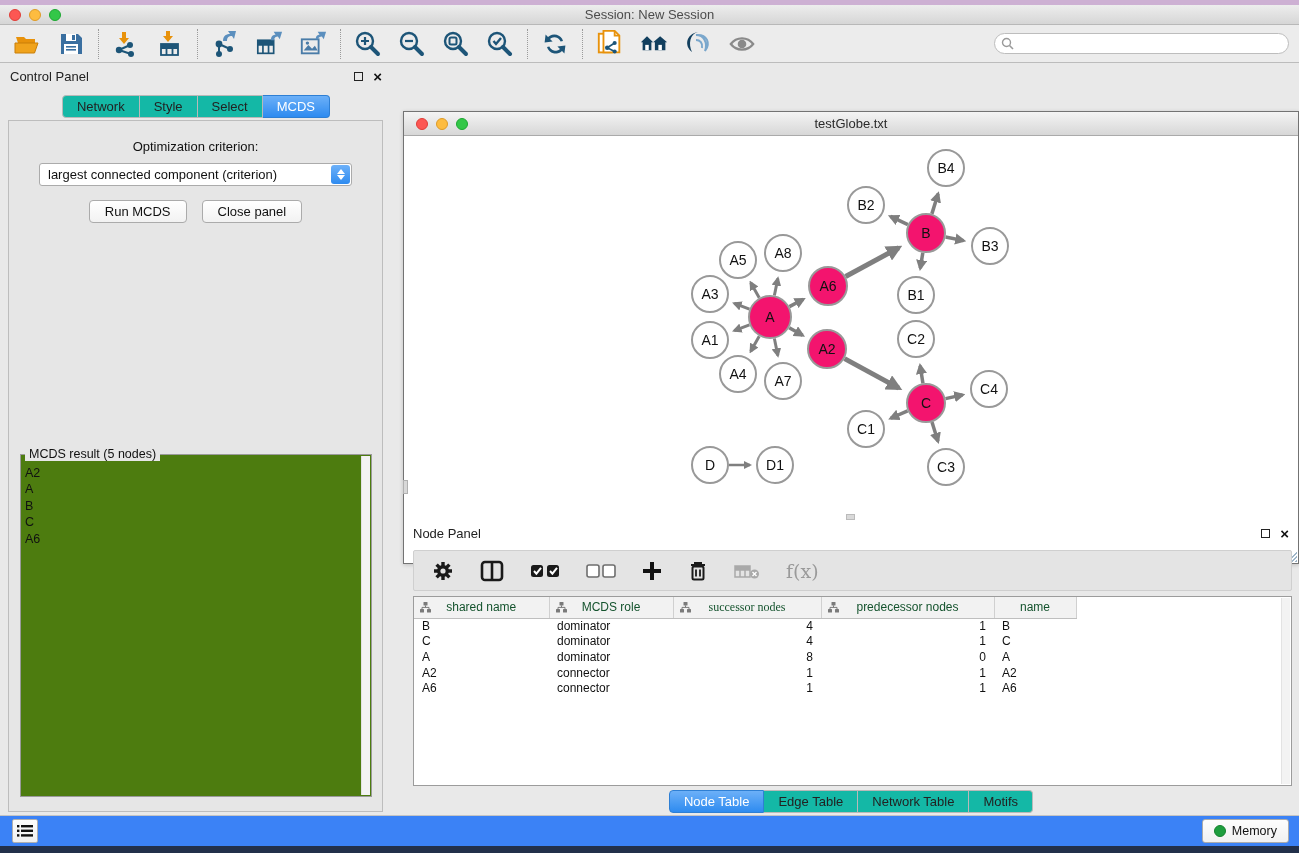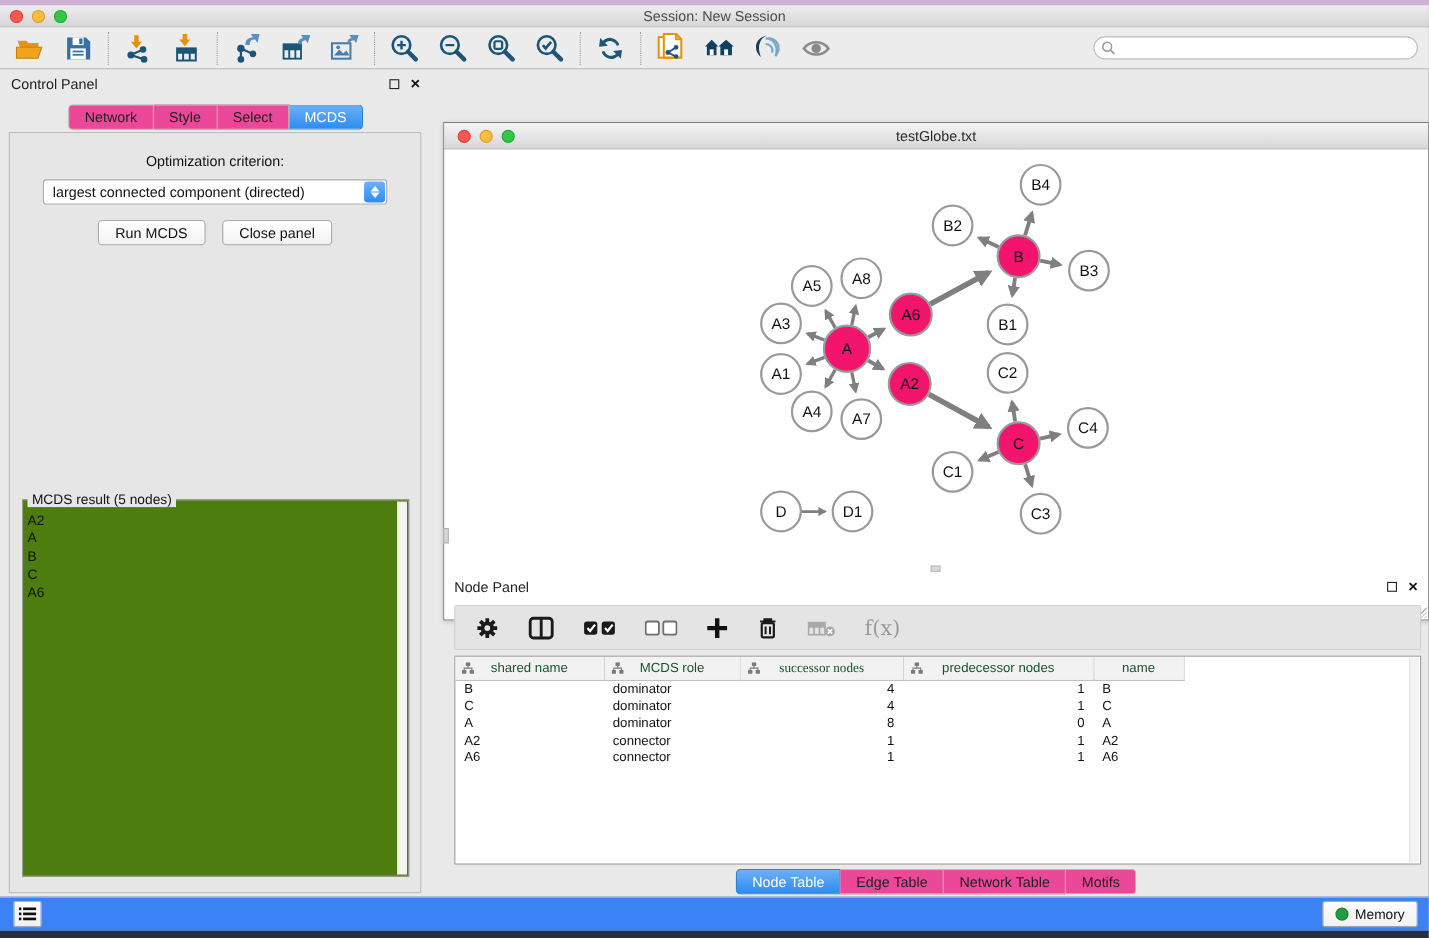--- a/index.html
+++ b/index.html
@@ -41,21 +41,21 @@
   #search-wrap svg { position:absolute; left:7px; top:4px; }
   
   #control-panel { position:absolute; left:0; top:63px; width:392px; height:752px; }
   .panel-header { height:26px; display:flex; align-items:center; padding:0 10px; }
   .panel-header .ph-title { font-size:13px; color:#222; }
   .ph-icons { margin-left:auto; display:flex; align-items:center; gap:10px; }
   .float-glyph { width:9px; height:9px; border:1.5px solid #222; display:inline-block; }
   .close-glyph { font-size:15px; font-weight:bold; color:#111; line-height:9px; }
   #cp-tabs { display:flex; justify-content:center; margin-top:6px; }
   .seg-tab {
-    font-size:13px; color:#222; background:#ec4899; border:1px solid #b9b9b9; border-left:none;
+    font-size:13px; color:#222; background:#14b8a6; border:1px solid #b9b9b9; border-left:none;
     padding:3px 14px; cursor:default;
   }
   .seg-tab:first-child { border-left:1px solid #b9b9b9; border-radius:4px 0 0 4px; }
   .seg-tab:last-child { border-radius:0 4px 4px 0; }
   .seg-tab.active { background:linear-gradient(#6cb0f8,#2e8bf0); border-color:#2e7fd4; color:#fff; }
   #cp-content {
     position:absolute; left:8px; right:9px; top:57px; bottom:3px;
     background:#e6e6e6; border:1px solid #bdbdbd;
   }
   #opt-label { text-align:center; font-size:13px; color:#111; margin-top:18px; }
@@ -331,21 +331,21 @@
     </div>
     <div id="cp-tabs">
         <span class="seg-tab">Network</span>
         <span class="seg-tab">Style</span>
         <span class="seg-tab">Select</span>
         <span class="seg-tab active">MCDS</span>
       </div>
     <div id="cp-content">
       <div id="opt-label">Optimization criterion:</div>
       <div id="criterion-select">
-        <span class="sel-text">largest connected component (directed)</span>
+        <span class="sel-text">largest connected component (criterion)</span>
         <span class="spinner">
             <span class="spin-up"></span>
             <span class="spin-dn"></span>
           </span>
       </div>
       <div id="cp-buttons">
         <button class="mac-btn">Run MCDS</button>
         <button class="mac-btn">Close panel</button>
       </div>
       <div id="result-box">

